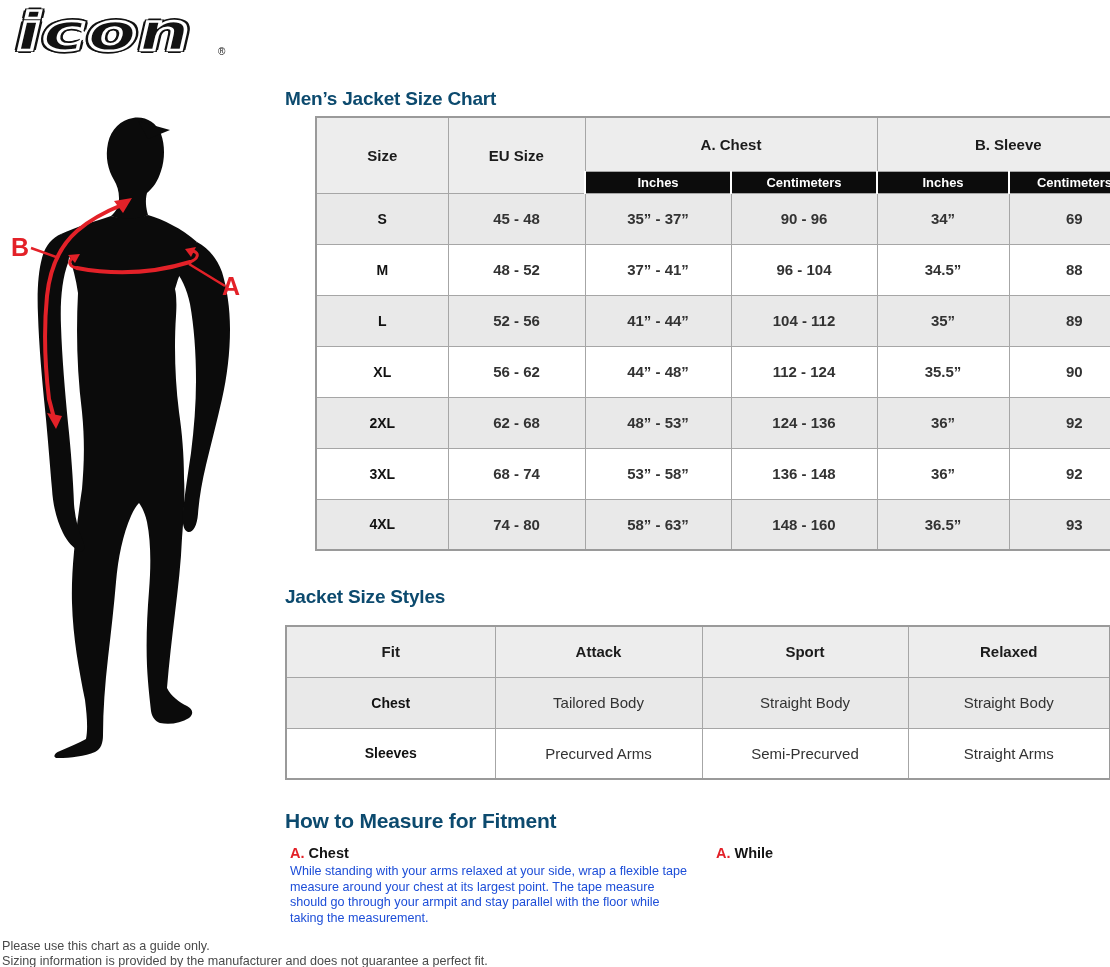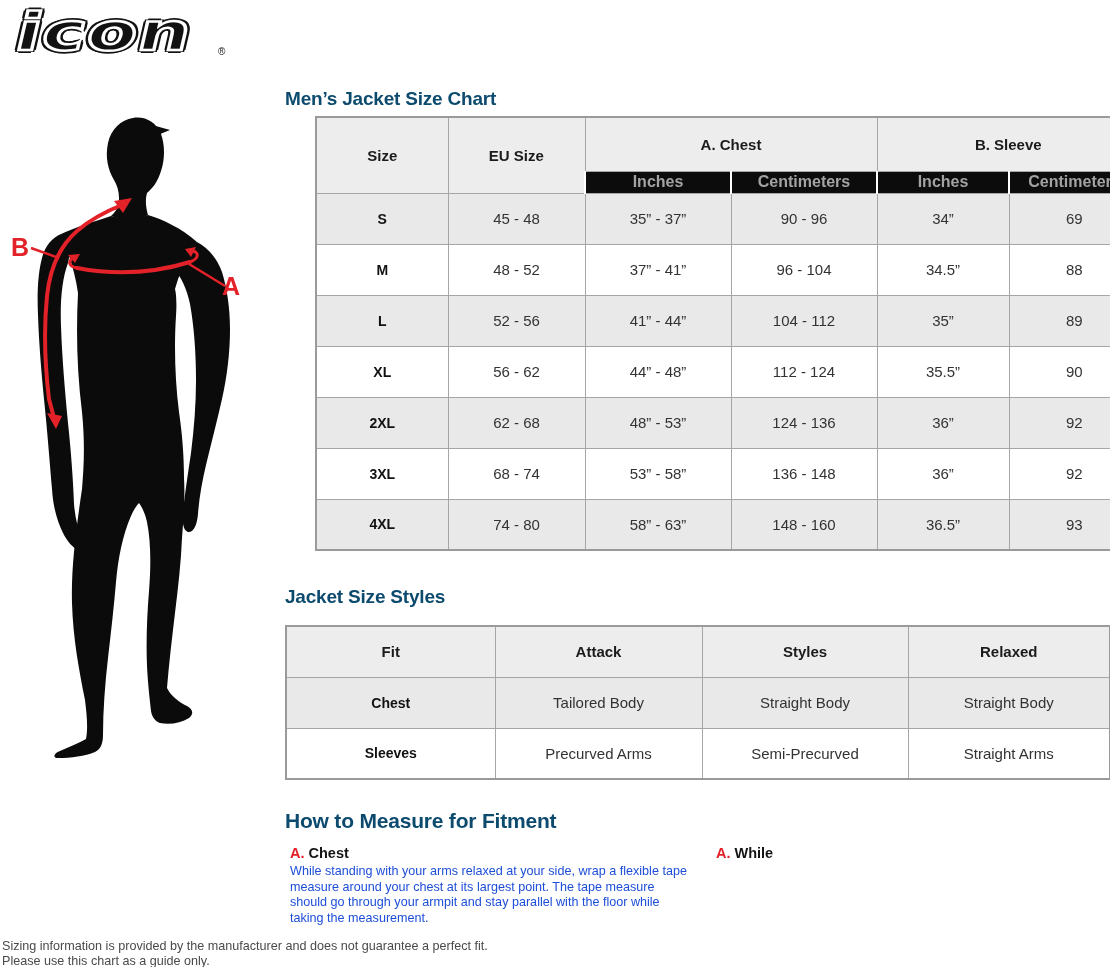--- a/index.html
+++ b/index.html
@@ -33,24 +33,24 @@
   #title-measure { top: 809px; font-size: 21px; }
 
   table { border-collapse: collapse; table-layout: fixed; position: absolute; background: #fff;
           border: 2px solid #9a9a9a; }
   th, td { border: 1px solid #a6a6a6; text-align: center; vertical-align: middle;
            font-size: 15px; color: #333; font-weight: 400; }
 
   #size-table { left: 285px; top: 116px; width: 824px; margin-left: 30px; }
   #size-table .main-head th { height: 54px; background: #ededed; font-weight: 700; color: #1b1b1b; font-size: 15px; }
   #size-table th.span-col { background: #ededed; }
-  #size-table .sub-head th { height: 22px; background: #0c0c0c; color: #a3a3a3; font-weight: 700; font-size: 16px;
+  #size-table .sub-head th { height: 22px; background: #0c0c0c; color: #ffffff; font-weight: 700; font-size: 13px;
                              border-left: 2px solid #fff; border-right: 2px solid #fff; }
   #size-table .sub-head th:last-child { border-right: 2px solid #9a9a9a; }
-  #size-table td { height: 51px; }
+  #size-table td { height: 51px; font-weight: bold; }
   #size-table td.size-label { font-weight: 700; font-size: 14px; color: #111; }
   #size-table tr.alt td { background: #e9e9e9; }
 
   #styles-table { left: 285px; top: 625px; width: 824px; }
   #styles-table th { height: 51px; background: #ededed; font-weight: 700; color: #1b1b1b; }
   #styles-table td { height: 51px; }
   #styles-table td.row-label { font-weight: 700; color: #111; font-size: 14px; }
   #styles-table tr.alt td { background: #e9e9e9; }
 
   
@@ -198,21 +198,21 @@
   <colgroup>
       <col style="width:209px">
       <col style="width:207px">
       <col style="width:206px">
       <col style="width:202px">
     </colgroup>
   <tbody>
       <tr>
     <th>Fit</th>
     <th>Attack</th>
-    <th>Styles</th>
+    <th>Sport</th>
     <th>Relaxed</th>
   </tr>
   <tr class="alt">
     <td class="row-label">Chest</td>
     <td>Tailored Body</td>
     <td>Straight Body</td>
     <td>Straight Body</td>
   </tr>
   <tr>
     <td class="row-label">Sleeves</td>
@@ -232,15 +232,15 @@
   <div class="measure-body">While standing with your arms relaxed at your side, wrap a flexible tape measure around your chest at its largest point. The tape measure should go through your armpit and stay parallel with the floor while taking the measurement.</div>
 </div>
 
 <div class="measure-col" id="measure-sleeve">
   <div class="measure-head">
     <span class="measure-letter">A.</span><span>While</span>
   </div>
 </div>
 
 <div class="footnote">
+  <div>Please use this chart as a guide only.</div>
   <div>Sizing information is provided by the manufacturer and does not guarantee a perfect fit.</div>
-  <div>Please use this chart as a guide only.</div>
 </div>
 
 </body></html>

